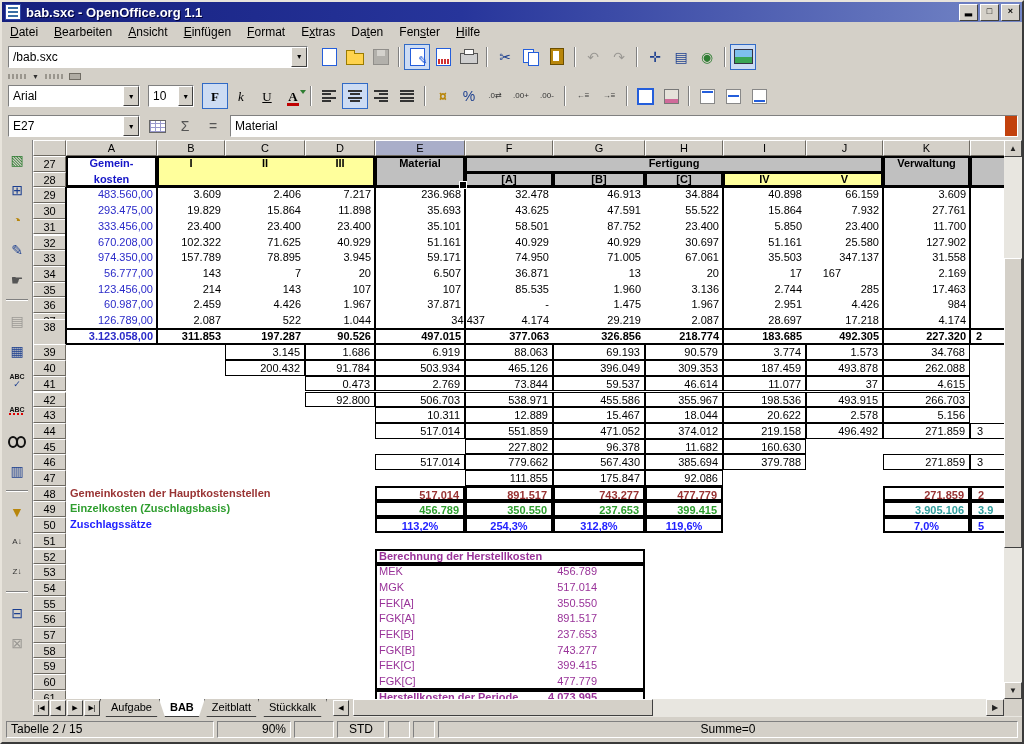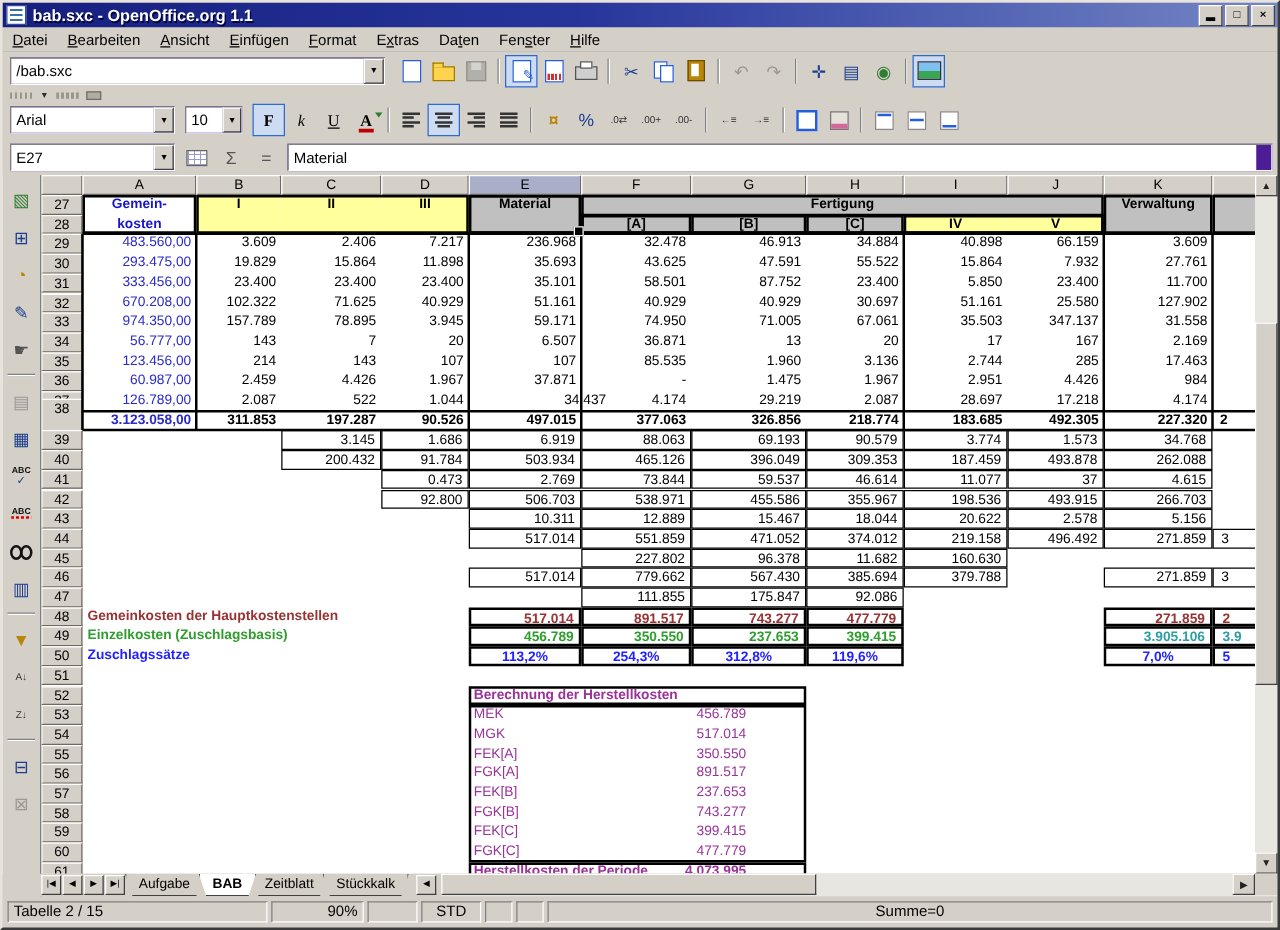--- a/index.html
+++ b/index.html
@@ -23,21 +23,21 @@
   .menu-item .u{text-decoration:underline;}
   
   .funcbar{position:absolute;left:2px;top:41px;right:2px;height:31px;background:#d4d0c8;display:flex;align-items:center;
     border-bottom:1px solid #fff;}
   .gripstrip{position:absolute;left:2px;top:72px;right:2px;height:8px;background:#d4d0c8;display:flex;align-items:center;gap:6px;padding-left:6px;border-bottom:1px solid #9a968e;}
   .grip{width:18px;height:5px;background:repeating-linear-gradient(90deg,#9a968e 0 2px,#d4d0c8 2px 4px);}
   .tinyarrow{font-size:7px;color:#303030;}
   .pin{width:10px;height:5px;background:#b0aca4;border:1px solid #706c64;}
   .fmtbar{position:absolute;left:2px;top:80px;right:2px;height:32px;background:#d4d0c8;display:flex;align-items:center;border-bottom:1px solid #808080;}
   .formulabar{position:absolute;left:2px;top:112px;right:2px;height:28px;background:#d4d0c8;display:flex;align-items:center;gap:4px;padding-left:6px;box-sizing:border-box;}
-  .combo{display:flex;height:22px;background:#4c1d95;border:1px solid;border-color:#808080 #fff #fff #808080;box-sizing:border-box;align-items:center;}
+  .combo{display:flex;height:22px;background:#c2410c;border:1px solid;border-color:#808080 #fff #fff #808080;box-sizing:border-box;align-items:center;}
   .combo input{border:none;outline:none;height:18px;font-size:12px;font-family:"Liberation Sans",sans-serif;padding-left:4px;width:calc(100% - 18px);background:#fff;}
   .dd{width:16px;height:100%;background:#d4d0c8;border:1px solid;border-color:#fff #404040 #404040 #fff;display:flex;align-items:center;justify-content:center;font-size:7px;color:#000;box-sizing:border-box;}
   .tbtn{width:24px;height:24px;display:flex;align-items:center;justify-content:center;border:1px solid transparent;flex:0 0 auto;}
   .tbtn.active{background:#cddcf3;border:1px solid #316ac5;}
   .tbtn.disabled{opacity:.45;filter:grayscale(1);}
   .tsep{width:1px;height:20px;background:#808080;border-right:1px solid #fff;margin:0 4px;flex:0 0 auto;}
   .glyph{font-size:14px;line-height:1;}
   .g-blue{color:#1b3e8f;} .g-gray{color:#555;} .g-green{color:#2e7d32;} .g-gold{color:#b8860b;font-weight:bold;}
   .bK{font-size:13px;font-weight:bold;font-family:"Liberation Serif",serif;}
   .kK{font-size:13px;font-style:italic;font-family:"Liberation Serif",serif;}
@@ -523,21 +523,21 @@
     <div class="cell" style="left: 883px; top: 110.2px; width: 87px; height: 15.7px;">31.558</div>
     <div class="cell t-blue" style="left: 66px; top: 125.9px; width: 91px; height: 15.7px;">56.777,00</div>
     <div class="cell" style="left: 157px; top: 125.9px; width: 68px; height: 15.7px;">143</div>
     <div class="cell" style="left: 225px; top: 125.9px; width: 80px; height: 15.7px;">7</div>
     <div class="cell" style="left: 305px; top: 125.9px; width: 70px; height: 15.7px;">20</div>
     <div class="cell" style="left: 375px; top: 125.9px; width: 90px; height: 15.7px;">6.507</div>
     <div class="cell" style="left: 465px; top: 125.9px; width: 88px; height: 15.7px;">36.871</div>
     <div class="cell" style="left: 553px; top: 125.9px; width: 92px; height: 15.7px;">13</div>
     <div class="cell" style="left: 645px; top: 125.9px; width: 78px; height: 15.7px;">20</div>
     <div class="cell" style="left: 723px; top: 125.9px; width: 83px; height: 15.7px;">17</div>
-    <div class="cell" style="left: 806px; top: 125.9px; width: 77px; height: 15.7px;">167</div>
+    <div class="cell" style="left: 768px; top: 125.9px; width: 77px; height: 15.7px;">167</div>
     <div class="cell" style="left: 883px; top: 125.9px; width: 87px; height: 15.7px;">2.169</div>
     <div class="cell t-blue" style="left: 66px; top: 141.6px; width: 91px; height: 15.7px;">123.456,00</div>
     <div class="cell" style="left: 157px; top: 141.6px; width: 68px; height: 15.7px;">214</div>
     <div class="cell" style="left: 225px; top: 141.6px; width: 80px; height: 15.7px;">143</div>
     <div class="cell" style="left: 305px; top: 141.6px; width: 70px; height: 15.7px;">107</div>
     <div class="cell" style="left: 375px; top: 141.6px; width: 90px; height: 15.7px;">107</div>
     <div class="cell" style="left: 465px; top: 141.6px; width: 88px; height: 15.7px;">85.535</div>
     <div class="cell" style="left: 553px; top: 141.6px; width: 92px; height: 15.7px;">1.960</div>
     <div class="cell" style="left: 645px; top: 141.6px; width: 78px; height: 15.7px;">3.136</div>
     <div class="cell" style="left: 723px; top: 141.6px; width: 83px; height: 15.7px;">2.744</div>

